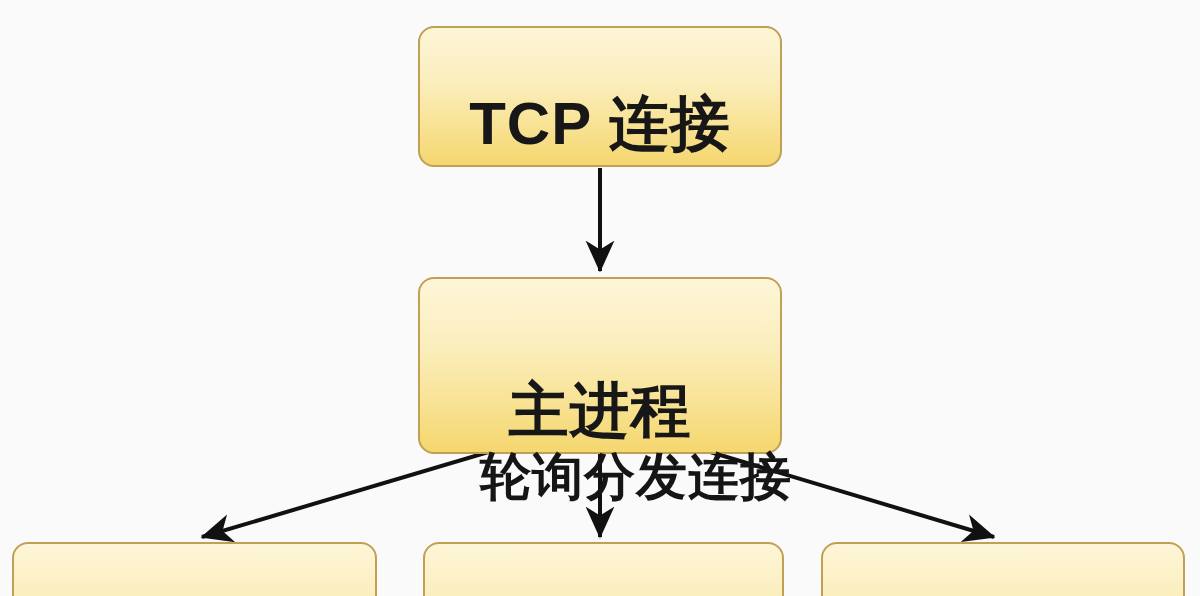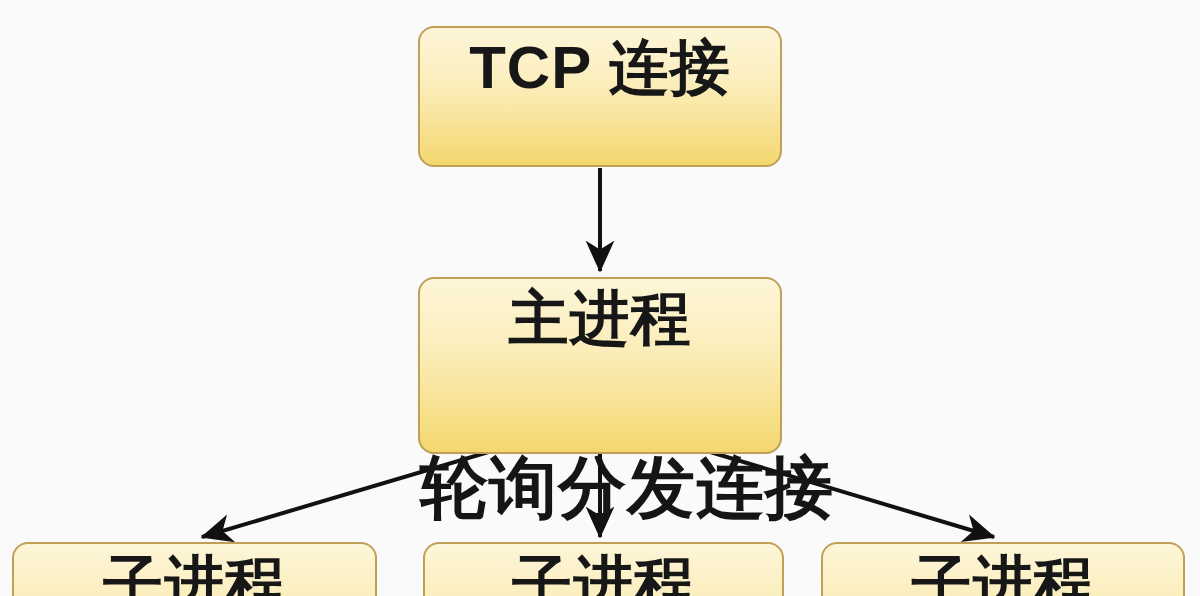--- a/index.html
+++ b/index.html
@@ -17,21 +17,21 @@
   }
   .edges-layer {
     position: absolute;
     left: 0; top: 0;
     width: 1200px; height: 596px;
     z-index: 1;
   }
   .node {
     position: absolute;
     display: flex;
-    align-items: flex-start;
+    align-items: flex-end;
     justify-content: center;
     border: 2px solid #bfa054;
     border-radius: 16px;
     background: linear-gradient(180deg, #fdf5d8 0%, #fbeebc 40%, #f5d76f 100%);
     color: #171717;
     font-size: 60px;
     font-weight: 600;
     letter-spacing: 1px;
     z-index: 2;
     white-space: nowrap;
@@ -40,21 +40,21 @@
   .node-master  { left: 418px; top: 277px; width: 364px; height: 177px; }
   .node-worker1 { left: 12px;  top: 542px; width: 365px; height: 141px; }
   .node-worker2 { left: 423px; top: 542px; width: 361px; height: 141px; }
   .node-worker3 { left: 821px; top: 542px; width: 364px; height: 141px; }
   .edge-label {
     position: absolute;
     left: 420px;
     top: 443px;
     width: 372px;
     text-align: right;
-    font-size: 68px;
+    font-size: 51px;
     font-weight: 600;
     letter-spacing: 1px;
     color: #151515;
     z-index: 3;
     white-space: nowrap;
   }
 </style>
 </head>
 <body>
 

